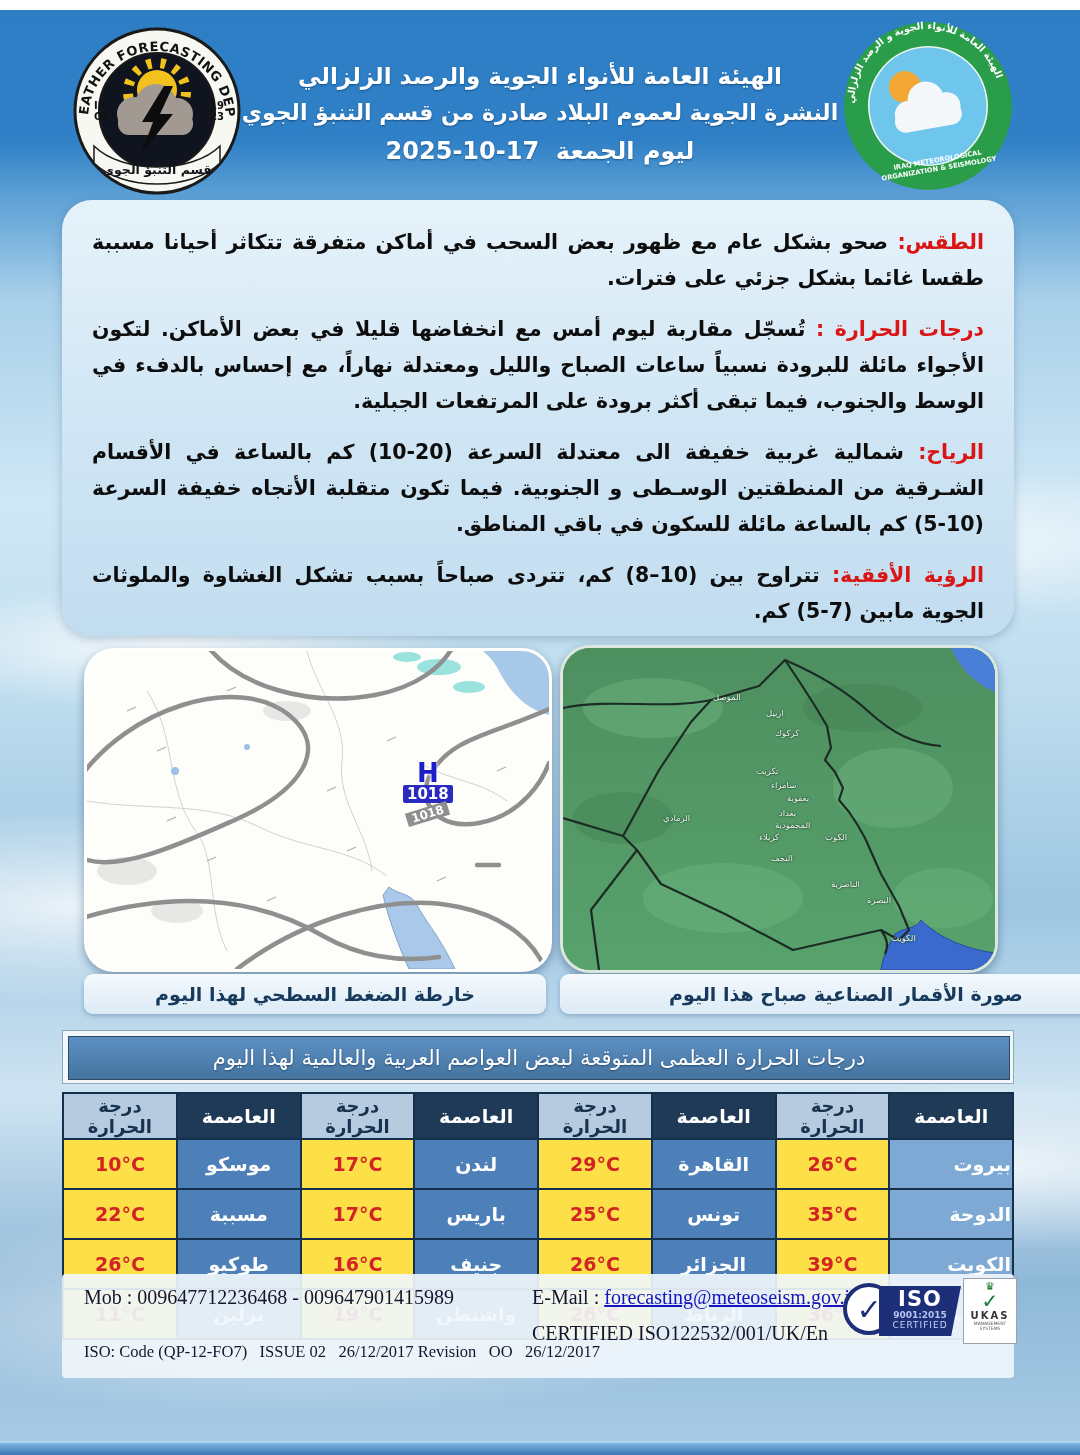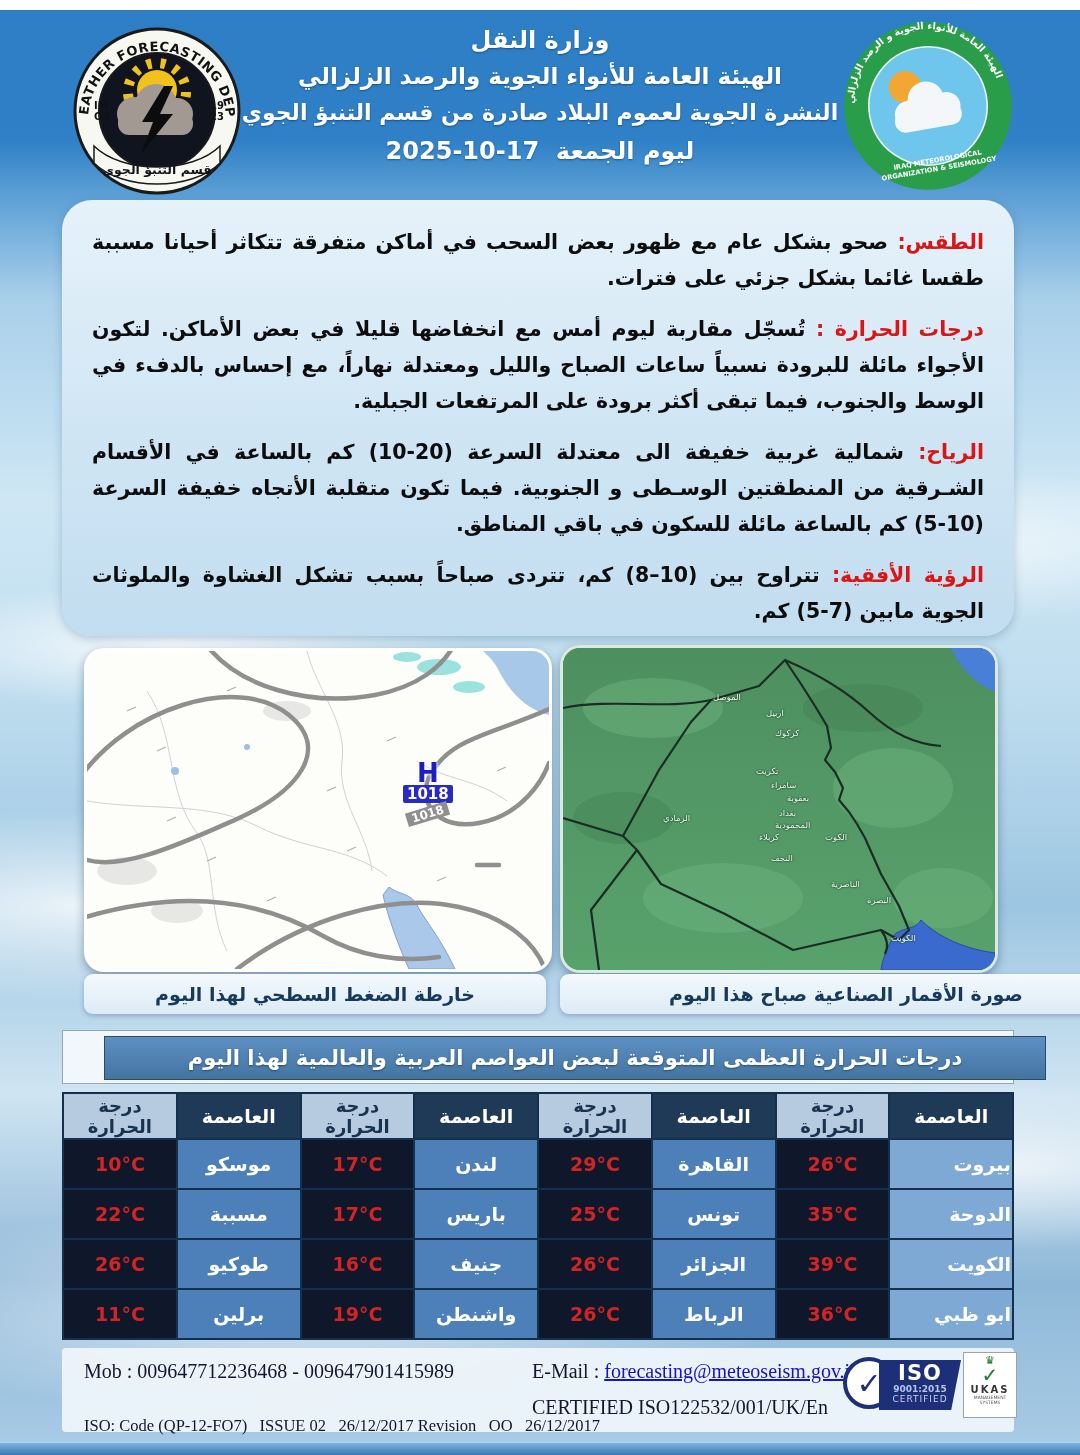--- a/index.html
+++ b/index.html
@@ -27,21 +27,21 @@
   
   .panel{position:absolute;left:62px;top:200px;width:952px;height:436px;border-radius:30px;
          background:linear-gradient(180deg,#e6f2fa 0%,#cfe5f4 55%,#c2ddf0 100%);
          box-shadow:0 3px 10px rgba(30,70,110,.25);
          box-sizing:border-box;padding:24px 30px 16px 30px;direction:rtl;}
   .panel p{margin:0 0 15px 0;font-size:20.5px;font-weight:bold;color:#0d0d0d;
            line-height:36px;text-align:justify;}
   .lbl{color:#d91515;margin-top:40px;}
   .num{direction:ltr;unicode-bidi:isolate;}
   
-  .mapbox{position:absolute;border-radius:20px;overflow:hidden;
+  .mapbox{position:absolute;border-radius:30px;overflow:hidden;
           box-shadow:0 4px 10px rgba(20,50,90,.4);border:3px solid rgba(255,255,255,.8);}
   .map-pressure{left:84px;top:648px;width:462px;height:318px;background:#fdfdfa;}
   .map-sat{left:560px;top:645px;width:432px;height:322px;background:#4f9160;}
   .hcluster{position:absolute;left:316px;top:110px;text-align:center;}
   .hletter{font-size:26px;font-weight:bold;color:#1c1cc8;line-height:24px;
            text-shadow:0 0 3px #ffffff,0 0 3px #ffffff;}
   .hval{background:#2a2ac0;color:#fff;font-size:15px;font-weight:bold;padding:0 4px;border-radius:2px;}
   .hiso{display:inline-block;background:#8f8f8f;color:#fff;font-size:12px;font-weight:bold;
         padding:0 5px;margin-top:3px;transform:rotate(-17deg);}
   .citylbl{position:absolute;font-size:8.5px;color:#f2f6f2;white-space:nowrap;
@@ -49,34 +49,34 @@
   .caption{position:absolute;height:40px;border-radius:9px;background:linear-gradient(180deg,#f4f9fd,#dcebf6);
            box-shadow:0 2px 5px rgba(30,70,110,.3);color:#173a5c;font-weight:bold;font-size:19px;
            display:flex;align-items:center;justify-content:center;direction:rtl;}
   .cap-press{left:84px;top:974px;width:462px;}
   .cap-sat{left:560px;top:974px;width:508px;padding-left:32px;}
   
   .banner{position:absolute;left:62px;top:1030px;width:952px;height:54px;background:#f2f7fb;
           border:1px solid #8fa8bd;box-sizing:border-box;padding:5px;}
   .banner-in{width:100%;height:100%;background:linear-gradient(180deg,#5d8fc3,#44749f);
              border:1px solid #2a4a6a;display:flex;align-items:center;justify-content:center;
-             color:#fff;font-weight:bold;font-size:21px;direction:rtl;
-             text-shadow:0 1px 2px rgba(10,30,60,.5);margin-left:36px;}
+             color:#fff;font-weight:normal;font-size:21px;direction:rtl;
+             text-shadow:0 1px 2px rgba(10,30,60,.5);}
   
   .temps{position:absolute;left:62px;top:1092px;width:952px;border-collapse:collapse;direction:rtl;}
   .temps th,.temps td{border:2px solid #14304c;text-align:center;font-weight:bold;}
   .temps th{height:40px;font-size:19px;}
   .temps td{height:46px;font-size:19px;}
   th.cap{background:#1e3a57;color:#fff;text-align:center;}
   th.temp-h{background:#b7cbe0;color:#17334f;font-size:18px;}
   td.city{background:#4d80b8;color:#fff;}
   td.c0{background:#7ea9d4;text-align:right;}
-  td.temp{background:#0f172a;color:#d22424;}
-  
-  .footer{position:absolute;left:62px;top:1348px;width:952px;height:84px;
+  td.temp{background:#fde047;color:#d22424;}
+  
+  .footer{position:absolute;left:62px;top:1274px;width:952px;height:104px;
           background:rgba(240,246,251,.92);border-radius:4px;
           font-family:"Liberation Serif","DejaVu Serif",serif;color:#15152e;}
   .f-mob{position:absolute;left:22px;top:12px;font-size:20px;white-space:pre-wrap;}
   .f-email{position:absolute;left:470px;top:12px;font-size:20px;}
   .f-email a{color:#1515c0;text-decoration:underline;}
   .f-iso{position:absolute;left:22px;top:52px;font-size:16.5px;white-space:pre-wrap;margin-top:16px;}
   .f-cert{position:absolute;left:470px;top:48px;font-size:20px;}
   .iso-badge{position:absolute;left:783px;top:8px;width:116px;height:58px;}
   .iso-circle{position:absolute;left:-2px;top:1px;width:52px;height:52px;border-radius:50%;
               background:#fff;border:4px solid #1e2f7a;box-sizing:border-box;color:#1e2f7a;
@@ -100,21 +100,20 @@
   .topstrip{position:absolute;left:0;top:0;width:1080px;height:10px;background:#fff;}
   svg text{font-family:"DejaVu Sans",sans-serif;}
 </style>
 </head>
 <body>
 
 <div class="page">
   <div class="topstrip"></div>
   <div class="sky"></div>
 
-  <div class="hline hl1">وزارة النقل</div>
   <div class="hline hl2">الهيئة العامة للأنواء الجوية والرصد الزلزالي</div>
   <div class="hline hl3">النشرة الجوية لعموم البلاد صادرة من قسم التنبؤ الجوي</div>
   <div class="hline hl4" dir="rtl">
     <span>ليوم الجمعة</span>&nbsp;&nbsp;<span class="num">2025-10-17</span>
   </div>
 
   <div class="logo logo-left">
     <svg viewBox="0 0 170 170" width="170" height="170">
       <circle cx="85" cy="85" r="82" fill="#f8f8f2" stroke="#1a1a1a" stroke-width="3"></circle>
       <circle cx="85" cy="85" r="58" fill="#10141f" stroke="#1a1a1a" stroke-width="2"></circle>

